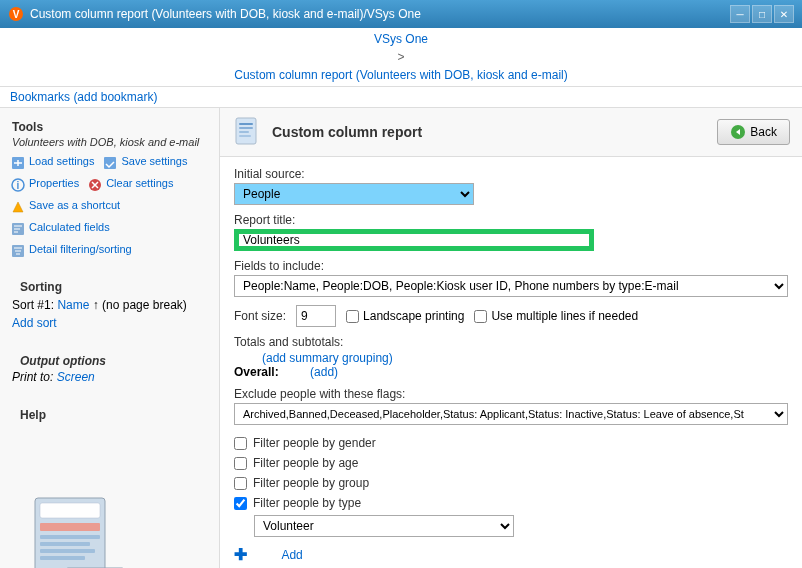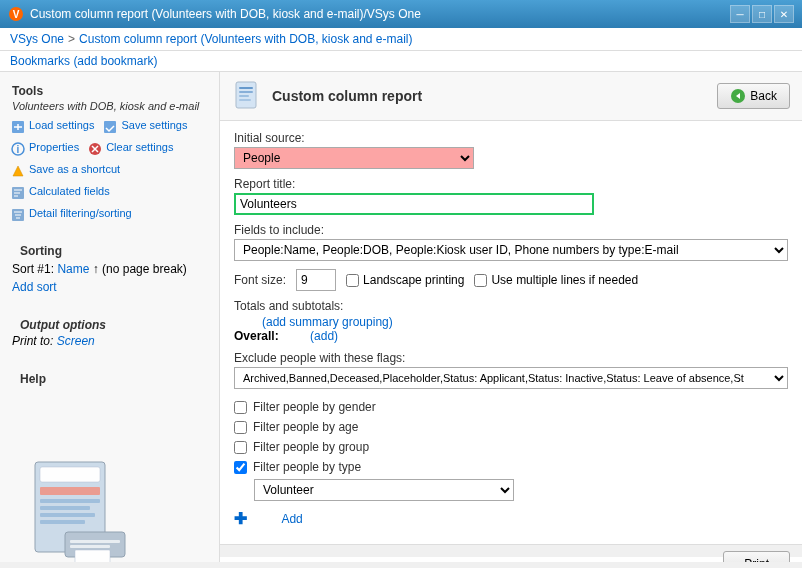--- a/index.html
+++ b/index.html
@@ -24,20 +24,21 @@
     }
 
     .nav-bar {
       background: white;
       padding: 4px 10px;
       font-size: 12px;
       border-bottom: 1px solid #ddd;
       display: flex;
       align-items: center;
       gap: 4px;
+      flex-direction: column;
     }
     .nav-link { color: #0066cc; text-decoration: none; cursor: pointer; }
     .nav-sep { color: #666; }
 
     .bookmarks-bar {
       background: white;
       padding: 3px 10px;
       border-bottom: 1px solid #ddd;
       font-size: 12px;
     }
@@ -164,40 +165,40 @@
       font-size: 12px;
       color: #333;
       margin-bottom: 2px;
       display: block;
     }
 
     .form-select {
       width: 240px;
       height: 22px;
       border: 1px solid #aaa;
-      background: #fca5a5;
+      background: #7dd3fc;
       font-size: 12px;
       padding: 1px 4px;
       cursor: pointer;
     }
 
     .form-select-wide {
       width: 100%;
       height: 22px;
       border: 1px solid #aaa;
       background: white;
       font-size: 12px;
       padding: 1px 4px;
       cursor: pointer;
     }
 
     .form-input {
       width: 360px;
       height: 22px;
-      border: 2px solid #22c55e;
+      border: 5px solid #22c55e;
       font-size: 12px;
       padding: 1px 4px;
     }
 
     .inline-row {
       display: flex;
       align-items: center;
       gap: 10px;
     }
 

